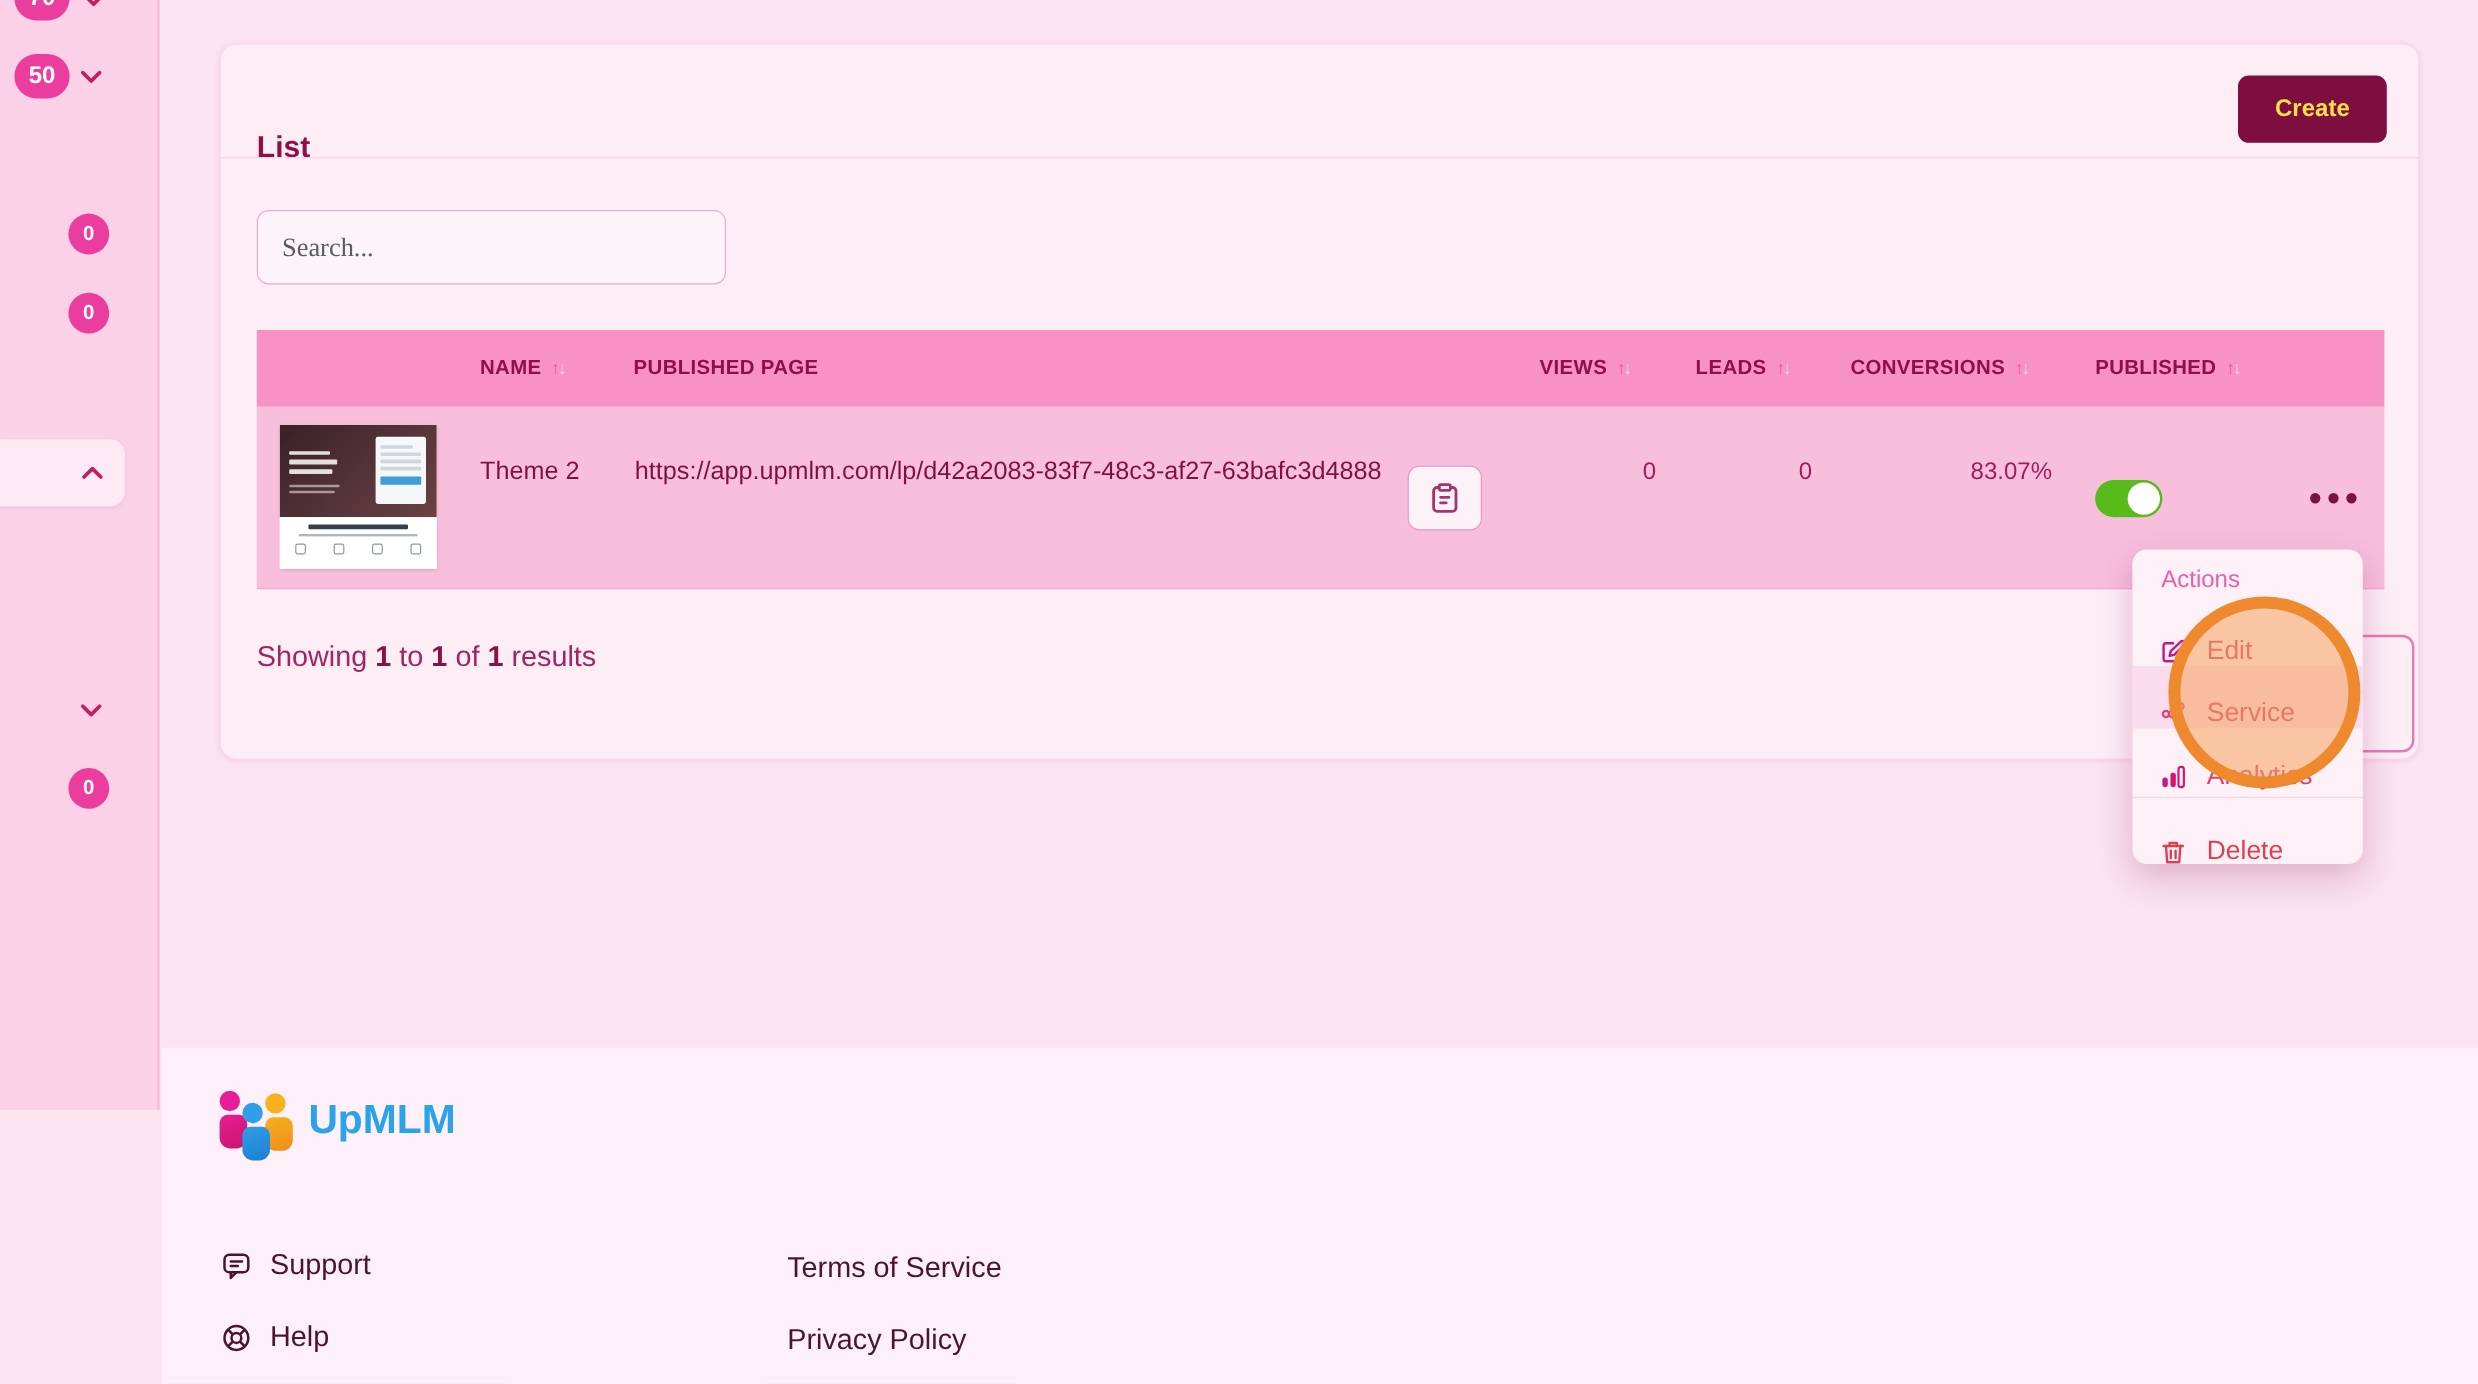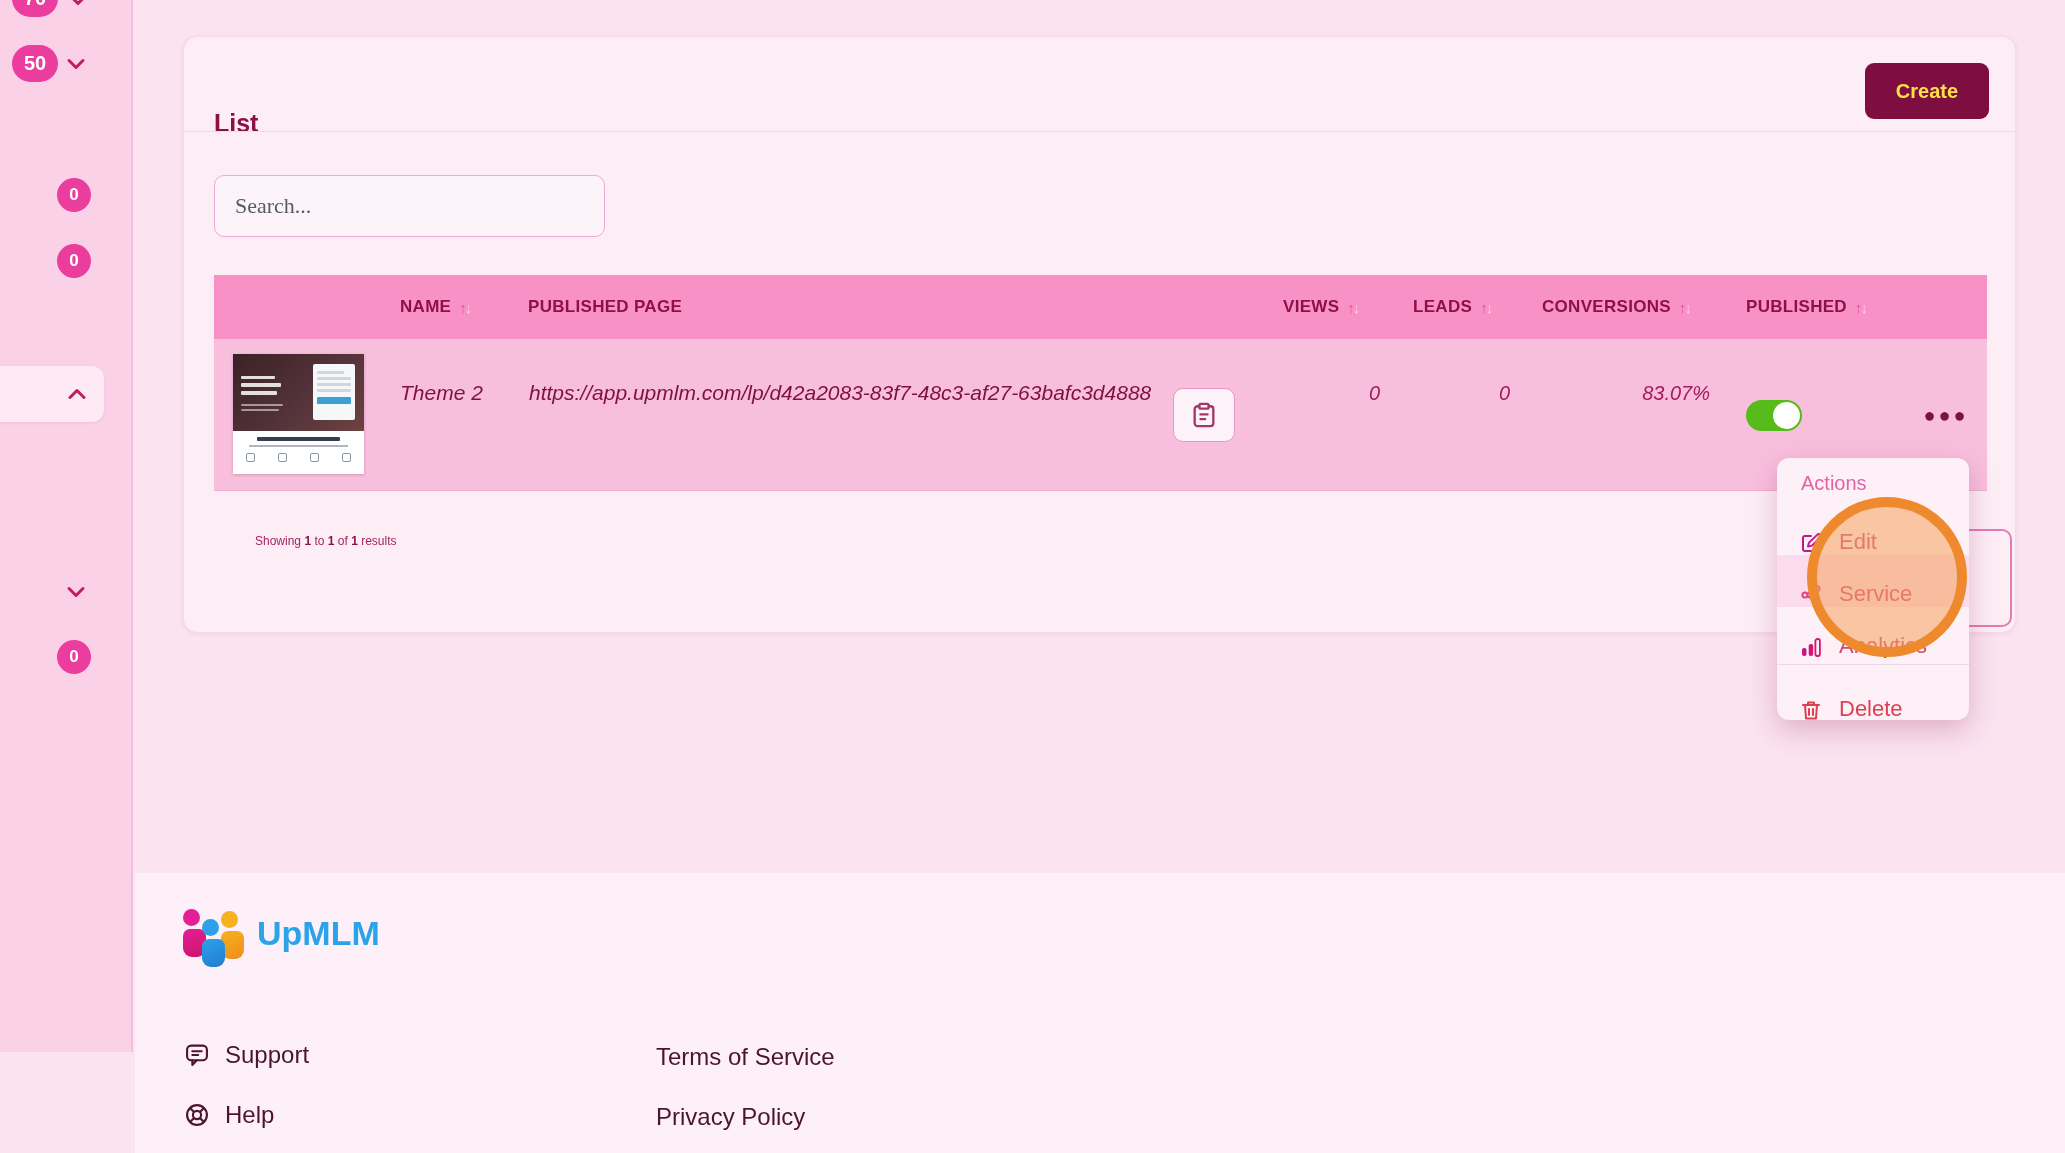--- a/index.html
+++ b/index.html
@@ -1,20 +1,20 @@
 <!DOCTYPE html>
 <html><head>
 <meta charset="utf-8">
 <style>
   * { margin:0; padding:0; box-sizing:border-box; }
   html,body { width:2065px; height:1153px; overflow:hidden;
     font-family:"Liberation Sans","DejaVu Sans",sans-serif; background:#fbe3f0; }
 
   
-  .sidebar { position:absolute; left:0; top:0; width:133px; height:1052px;
+  .sidebar { position:absolute; left:0; top:0; width:133px; height:925px;
     background:#fbd1e8; border-right:2px solid #f3c0dc; z-index:2; }
   .badge { position:absolute; display:flex; align-items:center; justify-content:center;
     background:#ea3d9d; color:#fff; font-weight:bold; border-radius:20px; }
   .badge.big { width:46px; height:37px; font-size:20px; }
   .badge.small { width:34px; height:34px; font-size:17px; }
   .chev { position:absolute; width:28px; height:28px; cursor:pointer; }
   .sb-selected { position:absolute; left:0; top:366px; width:104px; height:56px;
     background:#fdeaf5; border-radius:0 12px 12px 0; box-shadow:0 1px 3px rgba(190,60,130,.12); }
 
   
@@ -36,21 +36,21 @@
   .search-input::placeholder { color:#555c66; }
 
   .table { position:absolute; left:30px; top:238px; width:1773px; }
   .thead { position:relative; height:64px; background:#f892c6;text-align:center; }
   .th { position:absolute; top:0; height:64px; display:flex; align-items:center; gap:8px;
     font-size:17px; font-weight:bold; color:#8f0f4a; letter-spacing:.3px; cursor:pointer; }
   .sort { font-size:15px; line-height:1; letter-spacing:-2px; cursor:pointer; }
   .sort .a-up { color:#e8519f; } .sort .a-dn { color:#fbd2e9; }
   .trow { position:relative; height:152px; background:#f8bfdd; border-bottom:1px solid #efaed1; }
   .cell { position:absolute; top:0; height:108px; display:flex; align-items:center;
-    font-size:21px; color:#7f1040;font-style:italic; }
+    font-size:21px; color:#7f1040; }
   .num { justify-content:flex-end; font-size:20px; color:#a21b5e; }
 
   
   .thumb { position:absolute; left:19px; top:15px; width:131px; height:120px; background:#fff;
     box-shadow:0 1px 3px rgba(120,20,70,.25); overflow:hidden; }
   .thumb-hero { position:relative; width:100%; height:64%;
     background:linear-gradient(135deg,#3a2126 0%,#54333a 55%,#6b4340 100%); }
   .t-line { position:absolute; background:rgba(255,255,255,.85); height:3px; border-radius:1px; }
   .t-form { position:absolute; right:9px; top:10px; width:42px; height:56px; background:#f6f7f9;
     border-radius:2px; padding:4px 4px; }
@@ -68,21 +68,21 @@
 
   .toggle { position:absolute; left:1532px; top:61px; width:56px; height:31px;
     background:#57bb19; border-radius:16px; cursor:pointer; }
   .toggle .knob { position:absolute; right:2px; top:2px; width:27px; height:27px;
     background:#fff; border-radius:50%; }
 
   .ellipsis-btn { position:absolute; left:1700px; top:50px; width:64px; height:52px;
     background:none; border:none; color:#7c1240; font-size:20px; font-weight:bold;
     letter-spacing:3px; cursor:pointer; font-family:inherit; }
 
-  .showing { position:absolute; left:30px; top:497px; font-size:12px; color:#a32463;margin-left:41px; }
+  .showing { position:absolute; left:30px; top:497px; font-size:24px; color:#a32463; }
   .showing .b { font-weight:bold; color:#8e1145; }
 
   .pagination-box { position:absolute; right:3px; top:492px; width:88px; height:98px;
     border:2px solid #e37cb4; border-radius:10px; z-index:5; cursor:pointer; }
 
   
   .dropdown { position:absolute; left:1642px; top:458px; width:192px; height:262px;
     background:#fdf0f7; border-radius:12px; box-shadow:0 10px 28px rgba(150,40,100,.28);
     z-index:20; padding-top:10px; }
   .dd-label { margin:4px 0 8px 24px; font-size:20px; color:#e264a8; }

